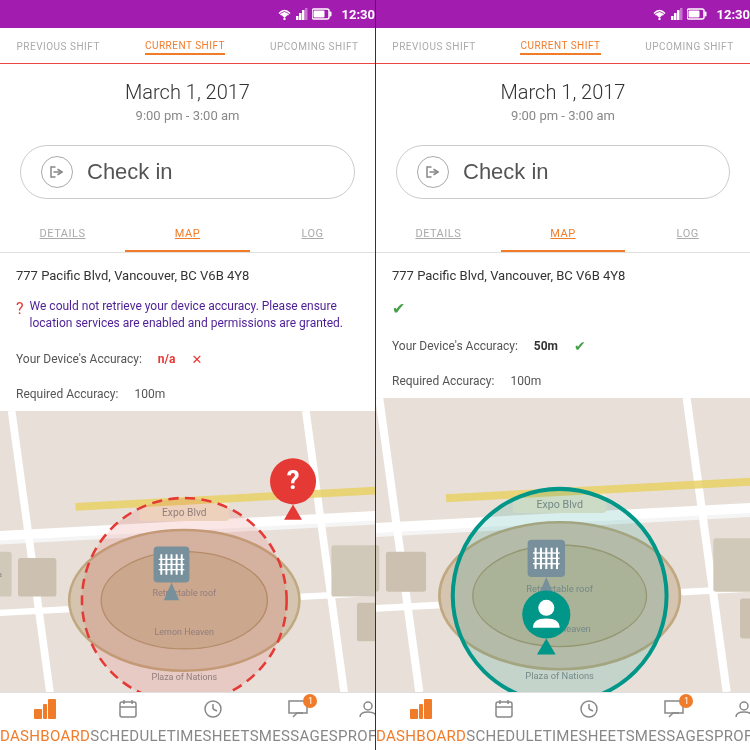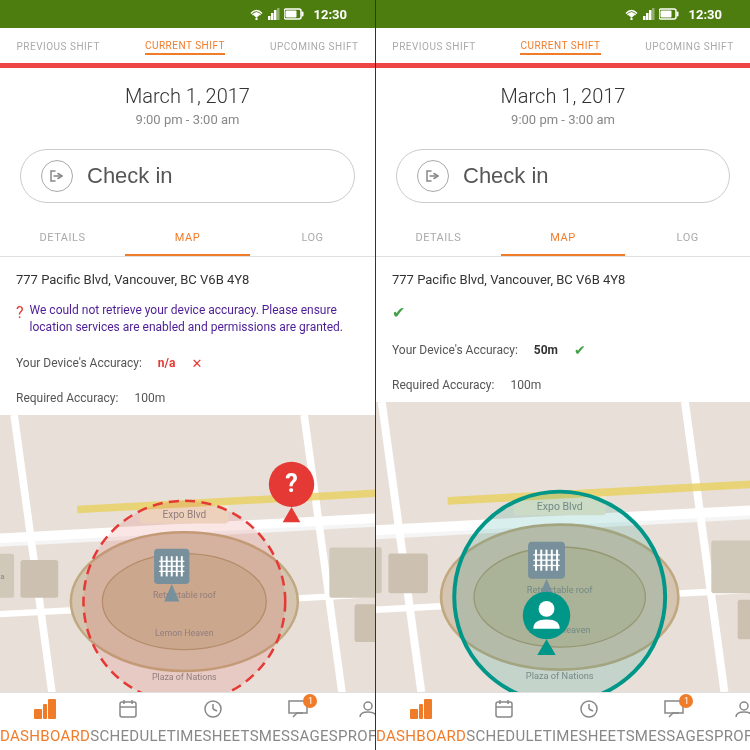--- a/index.html
+++ b/index.html
@@ -18,26 +18,26 @@
       display: flex;
       flex-direction: column;
       overflow: hidden;
       position: relative;
     }
     .phone-panel + .phone-panel {
       border-left: 1px solid #333;
     }
     
     .status-bar {
-      background: #4d7c0f;
+      background: #a21caf;
       height: 28px;
       display: flex;
       align-items: center;
       justify-content: flex-end;
-      padding: 0 28px;
+      padding: 0 0;
       flex-shrink: 0;
     }
     .status-icons {
       display: flex;
       align-items: center;
       gap: 4px;
       color: white;
       font-size: 11px;
     }
     .status-time {
@@ -46,21 +46,21 @@
       font-weight: bold;
       margin-left: 6px;
     }
     
     .shift-tabs {
       background: white;
       display: flex;
       align-items: center;
       justify-content: space-around;
       padding: 10px 0 8px;
-      border-bottom: 5px solid #ef4444;
+      border-bottom: 1px solid #ef4444;
       flex-shrink: 0;
       gap: 12px;
     }
     .shift-tab {
       font-size: 10px;
       color: #aaa;
       letter-spacing: 0.5px;
       text-transform: uppercase;
       cursor: pointer;
       padding: 2px 0;
@@ -127,20 +127,21 @@
     }
     .content-tab {
       flex: 1;
       text-align: center;
       padding: 12px 0 10px;
       font-size: 11px;
       color: #aaa;
       letter-spacing: 0.5px;
       text-transform: uppercase;
       cursor: pointer;
+      text-decoration: underline;
     }
     .content-tab.active {
       color: #f07c2a;
       border-bottom: 2px solid #f07c2a;
     }
     
     .address-section {
       background: white;
       padding: 12px 16px 8px;
       flex-shrink: 0;

